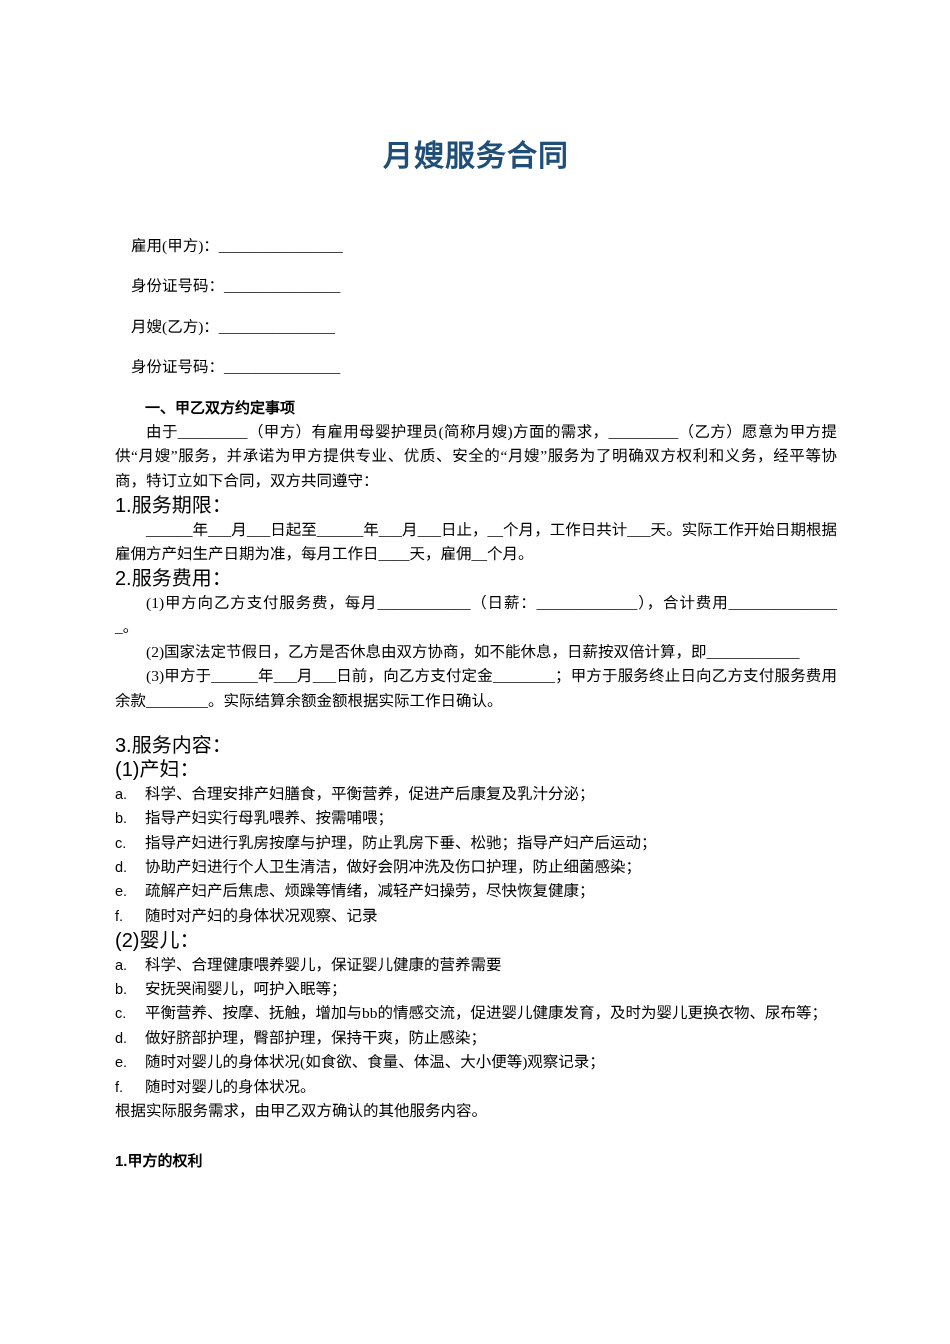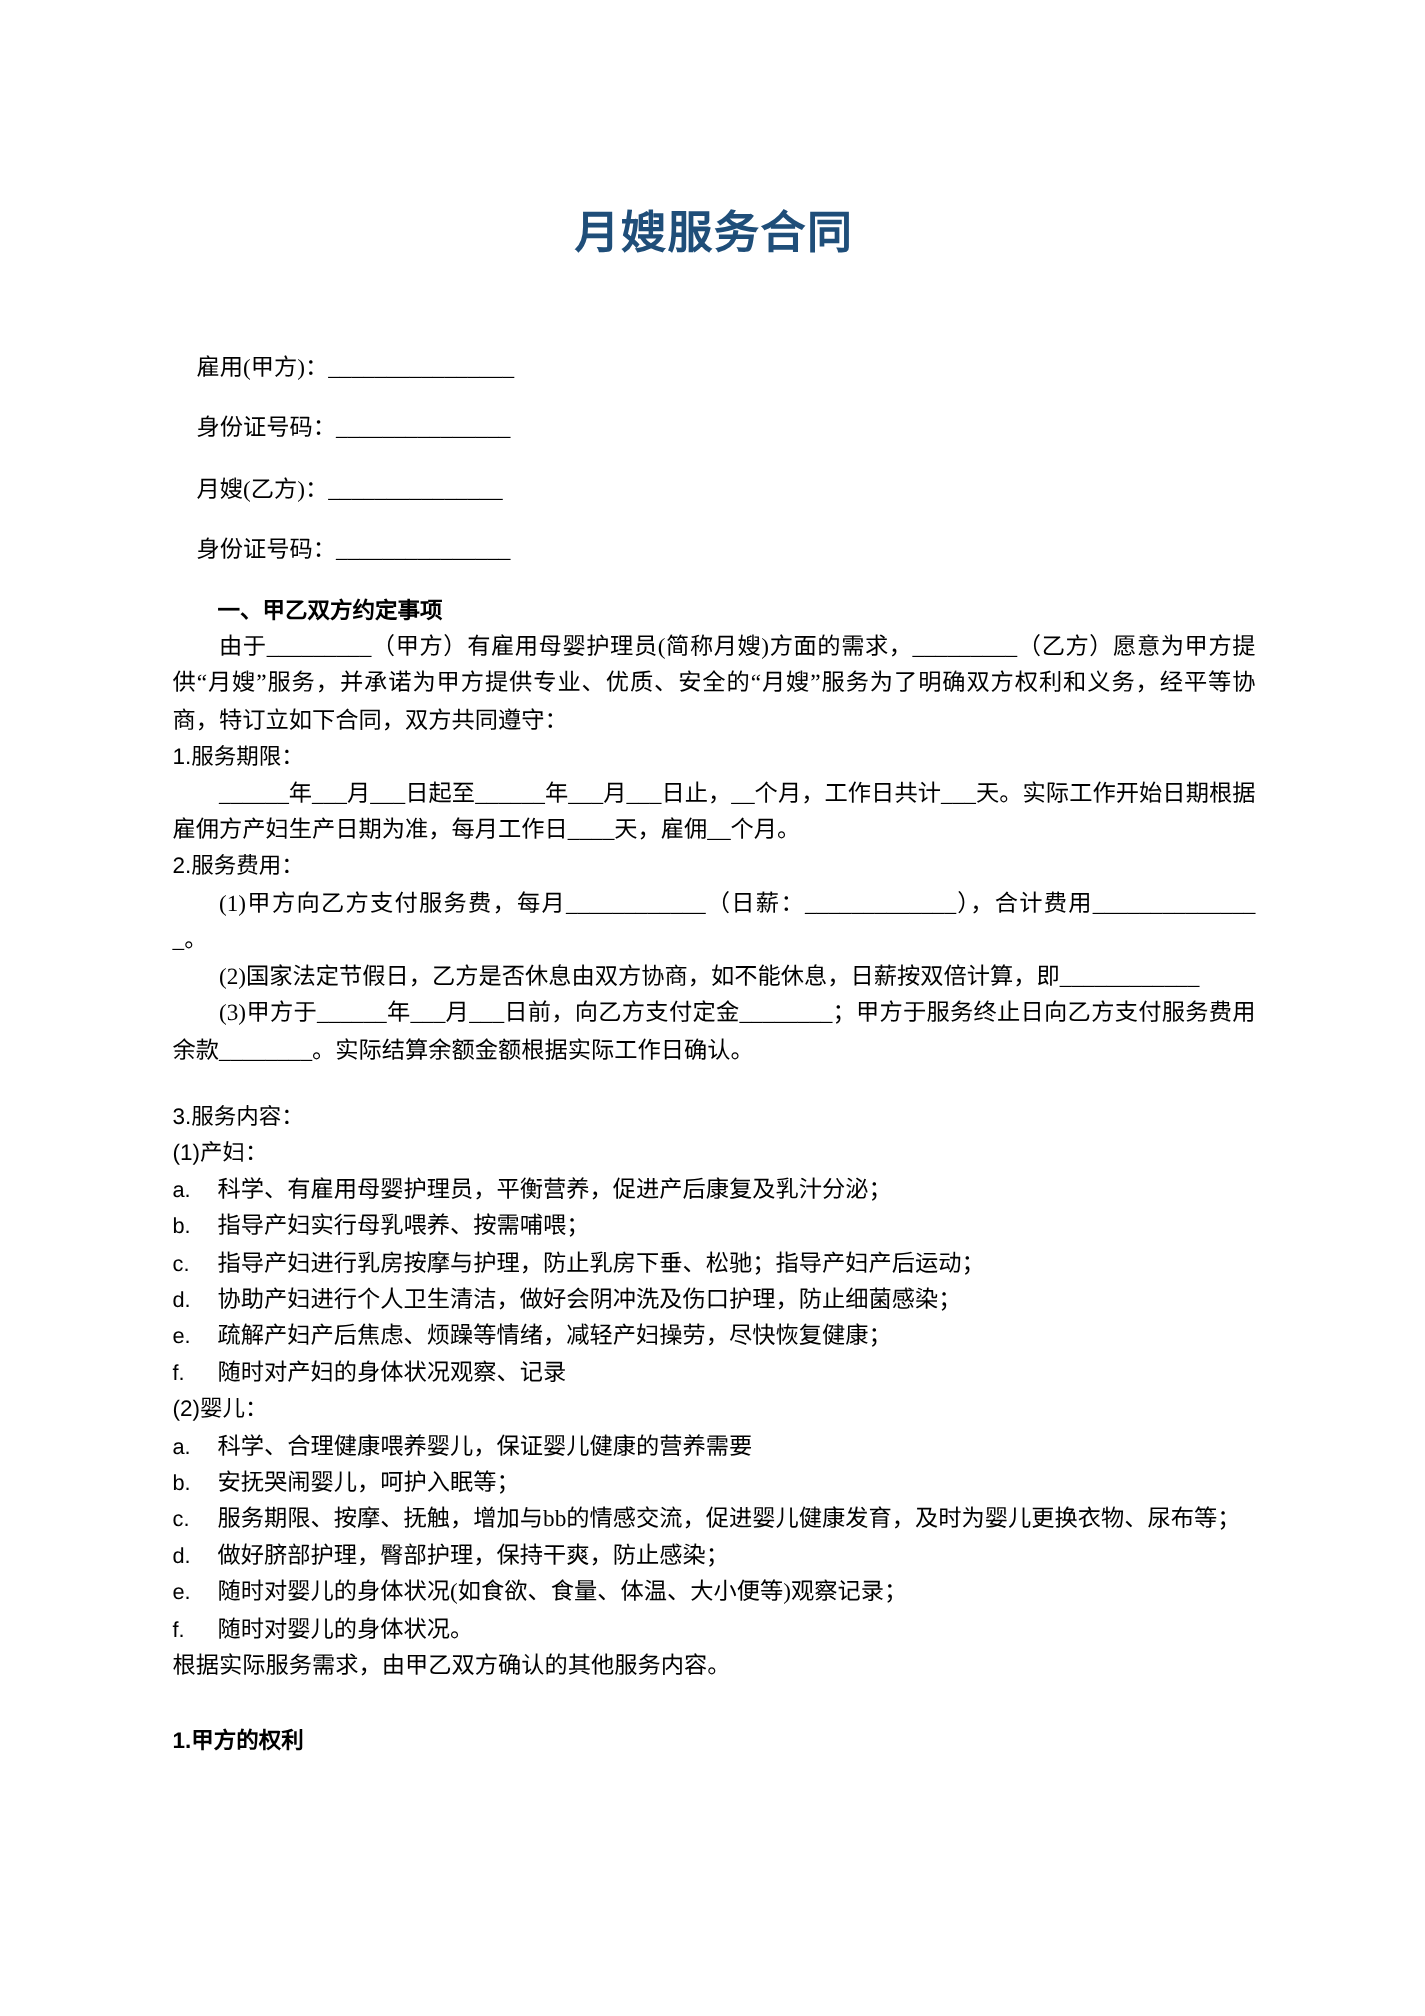--- a/index.html
+++ b/index.html
@@ -69,21 +69,21 @@
   p.indent {
     text-indent: 2em;
   }
   p.bold {
     font-weight: bold;
     font-family: "Liberation Sans", "DejaVu Sans", sans-serif;
     font-size: 15px;
   }
   p.sans {
     font-family: "Liberation Sans", "DejaVu Sans", sans-serif;
-    font-size: 15px;
+    font-size: 20px;
   }
   .listitem {
     margin: 0;
     padding: 0;
     font-size: 15.5px;
     line-height: 24.4px;
     display: flex;
     align-items: flex-start;
     text-align: justify;
   }
@@ -129,21 +129,21 @@
       <p class="line indent">(2)国家法定节假日，乙方是否休息由双方协商，如不能休息，日薪按双倍计算，即____________</p>
       <p class="line indent">(3)甲方于______年___月___日前，向乙方支付定金________；甲方于服务终止日向乙方支付服务费用余款________。实际结算余额金额根据实际工作日确认。</p>
 
       <div class="gap-md"></div>
 
       <p class="line sans">3.服务内容：</p>
       <p class="line sans">(1)产妇：</p>
 
       <div class="listitem">
         <span class="marker">a.</span>
-        <span class="itext">科学、有雇用母婴护理员，平衡营养，促进产后康复及乳汁分泌；</span>
+        <span class="itext">科学、合理安排产妇膳食，平衡营养，促进产后康复及乳汁分泌；</span>
       </div>
       <div class="listitem">
         <span class="marker">b.</span>
         <span class="itext">指导产妇实行母乳喂养、按需哺喂；</span>
       </div>
       <div class="listitem">
         <span class="marker">c.</span>
         <span class="itext">指导产妇进行乳房按摩与护理，防止乳房下垂、松驰；指导产妇产后运动；</span>
       </div>
       <div class="listitem">
@@ -164,21 +164,21 @@
       <div class="listitem">
         <span class="marker">a.</span>
         <span class="itext">科学、合理健康喂养婴儿，保证婴儿健康的营养需要</span>
       </div>
       <div class="listitem">
         <span class="marker">b.</span>
         <span class="itext">安抚哭闹婴儿，呵护入眠等；</span>
       </div>
       <div class="listitem">
         <span class="marker">c.</span>
-        <span class="itext">服务期限、按摩、抚触，增加与bb的情感交流，促进婴儿健康发育，及时为婴儿更换衣物、尿布等；</span>
+        <span class="itext">平衡营养、按摩、抚触，增加与bb的情感交流，促进婴儿健康发育，及时为婴儿更换衣物、尿布等；</span>
       </div>
       <div class="listitem">
         <span class="marker">d.</span>
         <span class="itext">做好脐部护理，臀部护理，保持干爽，防止感染；</span>
       </div>
       <div class="listitem">
         <span class="marker">e.</span>
         <span class="itext">随时对婴儿的身体状况(如食欲、食量、体温、大小便等)观察记录；</span>
       </div>
       <div class="listitem">

